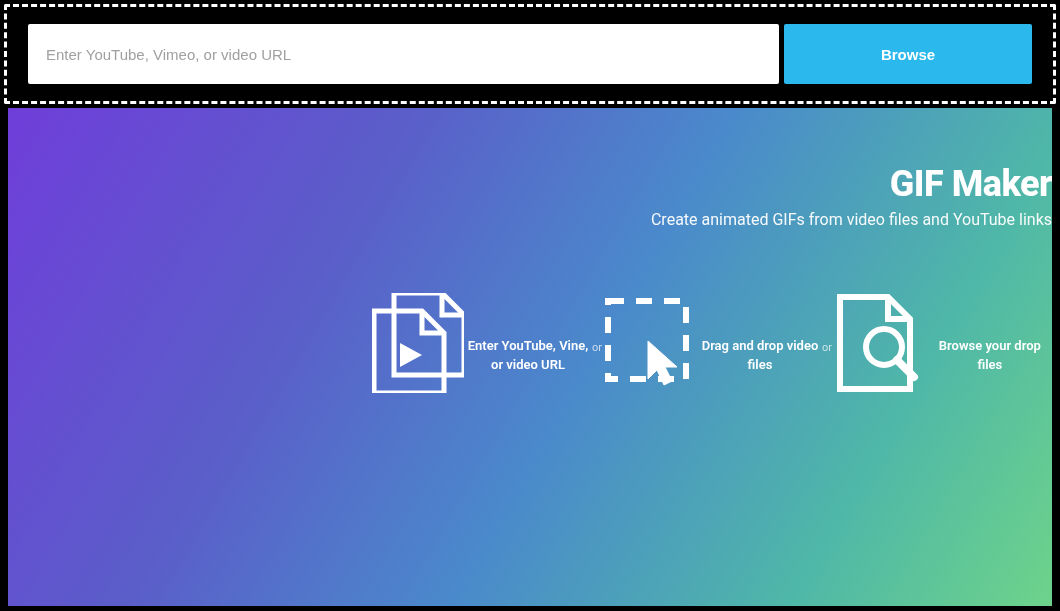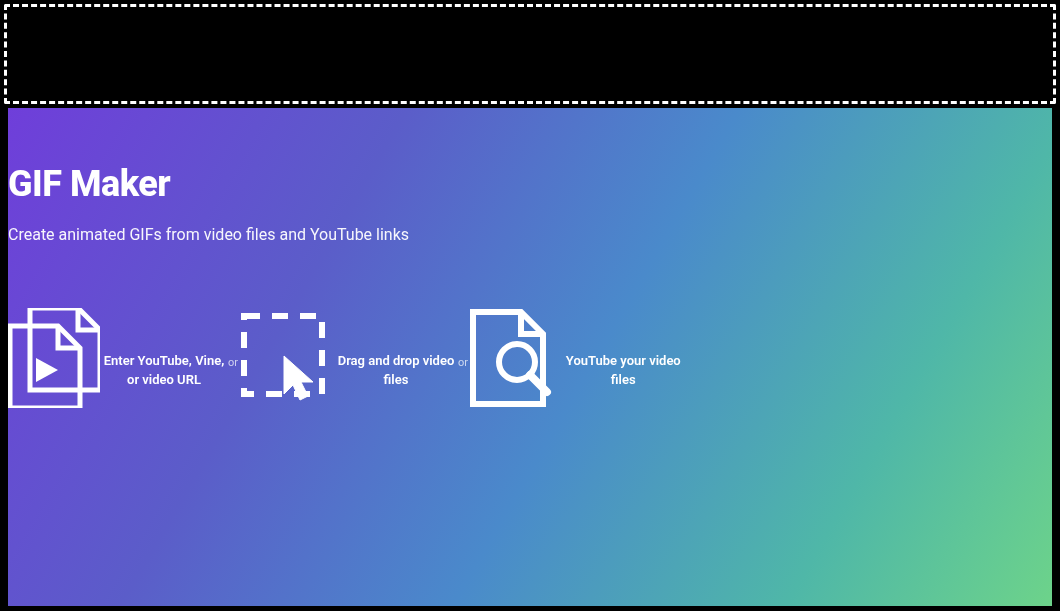--- a/index.html
+++ b/index.html
@@ -69,36 +69,36 @@
       cursor: pointer;
     }
     
     .main-area {
       width: calc(100% - 16px);
       height: 498px;
       margin: 0 8px 8px 8px;
       background: linear-gradient(120deg, #6f3eda 0%, #5b5dc9 30%, #4a8acb 55%, #4fb7a8 80%, #6dd38a 100%);
       display: flex;
       flex-direction: column;
-      align-items: flex-start;
+      align-items: flex-end;
       padding-top: 55px;
     }
     
     .page-title {
       color: #fff;
       font-size: 36px;
       font-weight: 800;
       letter-spacing: -0.5px;
     }
     
     .page-subtitle {
       color: #fff;
       font-size: 16px;
       font-weight: 400;
-      margin-top: 20px;
+      margin-top: 5px;
       opacity: 0.95;
     }
     
     .options-row {
       display: flex;
       align-items: flex-start;
       margin-top: 64px;
       gap: 0;
     }
     
@@ -134,20 +134,24 @@
       margin-top: 48px;
       width: 10px;
       text-align: center;
     }
   </style>
 </head>
 <body>
 
 <div class="top-bar">
   <div class="dashed-border"></div>
+  <div class="input-row">
+    <input type="text" class="url-input" placeholder="Enter YouTube, Vimeo, or video URL" style="">
+    <button class="browse-button">Browse</button>
+  </div>
 </div>
 
 <div class="main-area">
   <h1 class="page-title">GIF Maker</h1>
   <p class="page-subtitle">Create animated GIFs from video files and YouTube links</p>
 
   <div class="options-row">
 
     <div class="option">
       <div class="option-icon">
@@ -191,17 +195,17 @@
 
           <path d="M 4 4 L 52 4 L 74 26 L 74 96 L 4 96 Z" fill="none" stroke="#fff" stroke-width="6"></path>
 
           <path d="M 52 4 L 52 26 L 74 26" fill="none" stroke="#fff" stroke-width="6"></path>
 
           <circle cx="48" cy="54" r="18" fill="none" stroke="#fff" stroke-width="6"></circle>
 
           <line x1="61" y1="67" x2="78" y2="84" stroke="#fff" stroke-width="8" stroke-linecap="round"></line>
         </svg>
       </div>
-      <div class="option-label">YouTube your video files</div>
+      <div class="option-label">Browse your drop files</div>
     </div>
 
   </div>
 </div>
 
 </body></html>

